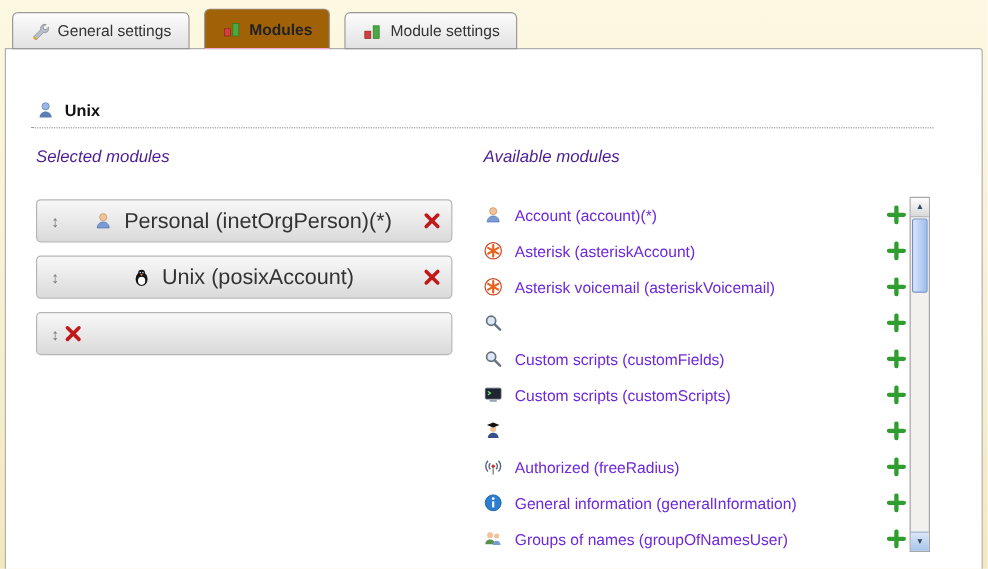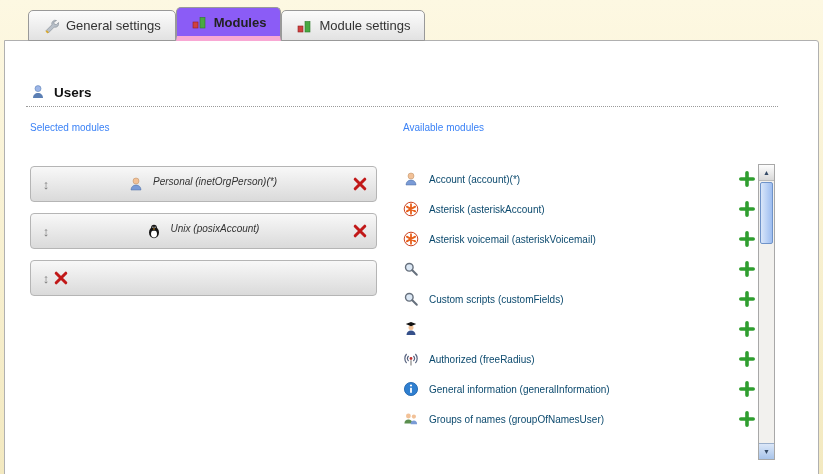--- a/index.html
+++ b/index.html
@@ -5,59 +5,59 @@
   * { margin:0; padding:0; box-sizing:border-box; }
   html,body { width:823px; height:474px; }
   body {
     font-family:"Liberation Sans","DejaVu Sans",sans-serif;
     background:linear-gradient(#fdf8e2,#f3e9c0);
     overflow:hidden;
   }
   .page { position:relative; width:823px; height:474px; overflow:hidden; }
 
   
-  .tabs { position:absolute; top:7px; left:28px; height:34px; display:flex; gap:0; z-index:3; }
+  .tabs { position:absolute; top:7px; left:10px; height:34px; display:flex; gap:12px; z-index:3; }
   .tab {
     display:flex; align-items:center; gap:7px; padding:0 14px;
     border:1px solid #999; border-radius:5px 5px 0 0;
     background:linear-gradient(#fcfcfc,#e2e2e2);
     margin-top:3px; font-size:13px; color:#333; cursor:pointer; white-space:nowrap;
   }
-  .tab.active { margin-top:0; background:#8b5cf6; border-bottom:5px solid #f9a8d4; font-weight:bold; color:#222; }
+  .tab.active { margin-top:0; background:#a16207; border-bottom:1px solid #f9a8d4; font-weight:bold; color:#222; }
 
   
   .panel {
     position:absolute; left:4px; right:4px; top:40px; bottom:-2px;
     background:#fff; border:1px solid #b0b0b0; border-radius:0 3px 0 0; z-index:1;
   }
 
   .users-heading { position:absolute; left:30px; top:84px; display:flex; align-items:center; gap:8px;
     font-weight:bold; font-size:13.5px; color:#111; z-index:2; }
   .dotted-rule { position:absolute; left:26px; width:752px; top:106px; border-bottom:1px dotted #9a9a9a; z-index:2; }
 
-  .col-heading { position:absolute; top:122px; font-size:10px; color:#3b82f6; z-index:2; }
+  .col-heading { position:absolute; top:122px; font-size:14px; color:#4c1d95; z-index:2;font-style:italic; }
   .col-heading.left { left:30px; }
   .col-heading.right { left:403px; }
 
   
   .selected-list { position:absolute; left:30px; top:166px; width:347px; z-index:2; }
   .sel-row {
     position:relative; height:36px; margin-bottom:11px;
     border:1px solid #b5b5b5; border-radius:4px;
     background:linear-gradient(#f8f8f8,#dadada);
     display:flex; align-items:center; padding:0 8px; cursor:move;
   }
   .handle { color:#777; font-size:13px; width:14px; flex:none; text-align:center; }
-  .sel-center { flex:1; display:flex; justify-content:center; gap:9px;
-    font-size:10px; color:#333; white-space:nowrap; overflow:hidden;font-style:italic; }
+  .sel-center { flex:1; display:flex; align-items:center; justify-content:center; gap:9px;
+    font-size:18px; color:#333; white-space:nowrap; overflow:hidden; }
   .del-btn { flex:none; width:16px; height:16px; cursor:pointer; }
 
   
   .avail-list { position:absolute; left:403px; top:164px; width:352px; z-index:2; }
-  .avail-row { height:30px; display:flex; align-items:center; gap:10px; font-size:10px; color:#0c4a6e; white-space:nowrap; }
+  .avail-row { height:30px; display:flex; align-items:center; gap:10px; font-size:13px; color:#6d28d9; white-space:nowrap; }
   .add-btn { margin-left:auto; width:16px; height:16px; cursor:pointer; flex:none; }
 
   .i16 { width:16px; height:16px; flex:none; display:block; }
 
   
   .scrollbar {
     position:absolute; left:758px; top:164px; width:17px; height:296px;
     border:1px solid #a8a8a8; background:#f2f1ee; display:flex; flex-direction:column; z-index:2;
   }
   .sb-btn { height:16px; flex:none; display:flex; align-items:center; justify-content:center;
@@ -178,21 +178,21 @@
       <span>Module settings</span>
     </div>
   </div>
 
   <div class="panel"></div>
 
   <div class="users-heading">
     <svg class="i16">
         <use href="#i-userbust"></use>
       </svg>
-    <span>Users</span>
+    <span>Unix</span>
   </div>
   <div class="dotted-rule"></div>
 
   <div class="col-heading left">Selected modules</div>
   <div class="col-heading right">Available modules</div>
 
   <div class="selected-list">
     <div class="sel-row">
       <span class="handle">↕</span>
       <span class="sel-center">
@@ -265,20 +265,29 @@
       <svg class="i16">
           <use href="#i-magnifier"></use>
         </svg>
       <span>Custom scripts (customFields)</span>
       <svg class="add-btn">
           <use href="#i-plus"></use>
         </svg>
     </div>
     <div class="avail-row">
       <svg class="i16">
+          <use href="#i-terminal"></use>
+        </svg>
+      <span>Custom scripts (customScripts)</span>
+      <svg class="add-btn">
+          <use href="#i-plus"></use>
+        </svg>
+    </div>
+    <div class="avail-row">
+      <svg class="i16">
           <use href="#i-graduate"></use>
         </svg>
       <svg class="add-btn">
           <use href="#i-plus"></use>
         </svg>
     </div>
     <div class="avail-row">
       <svg class="i16">
           <use href="#i-antenna"></use>
         </svg>

